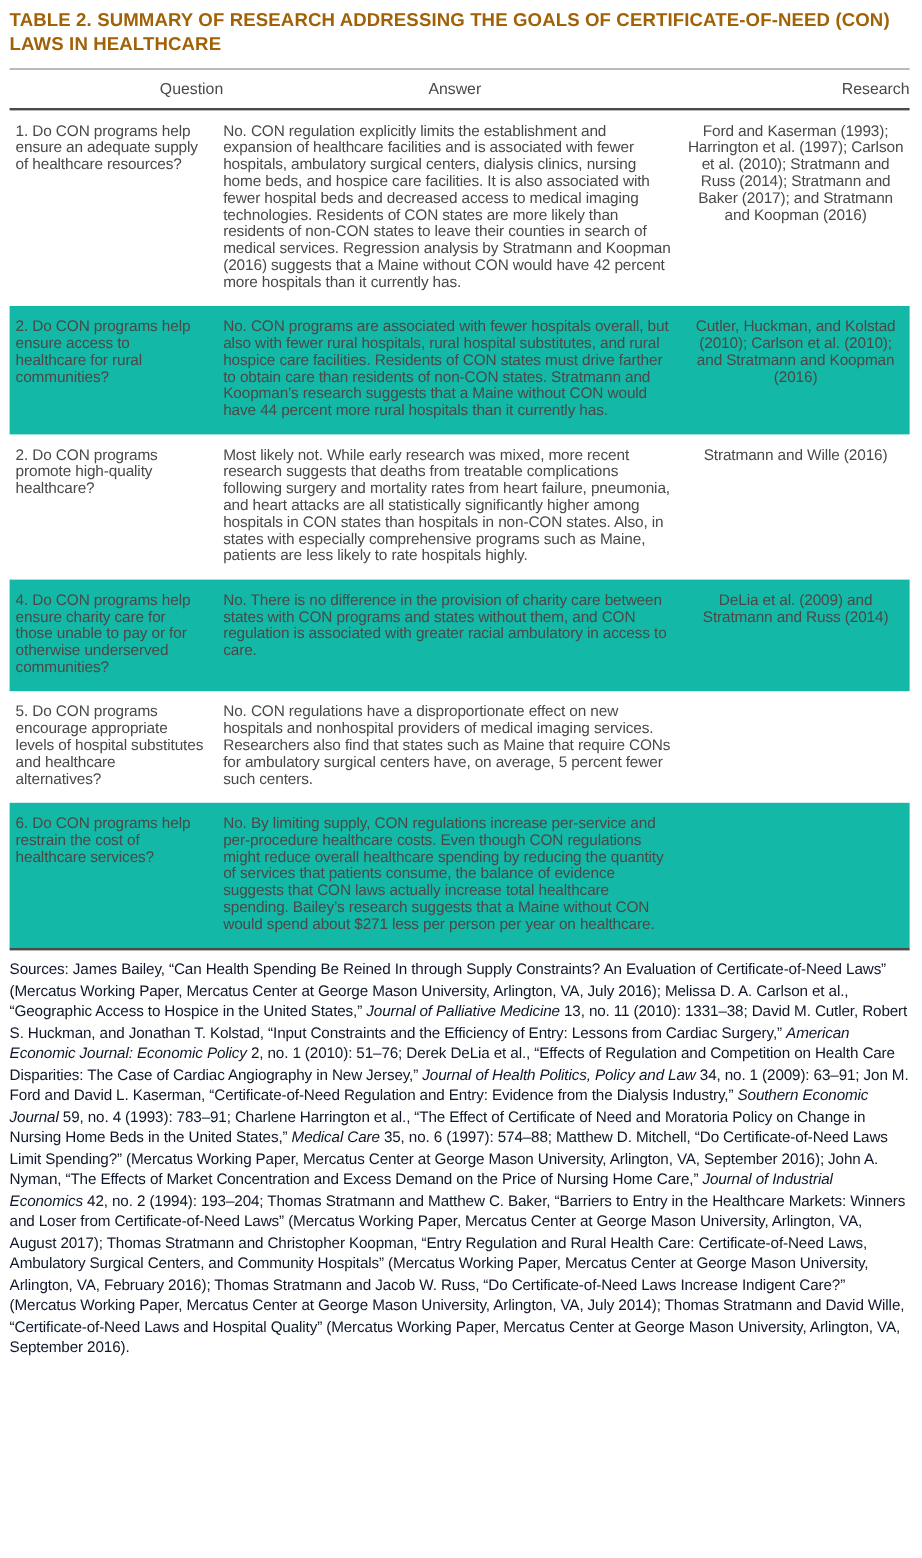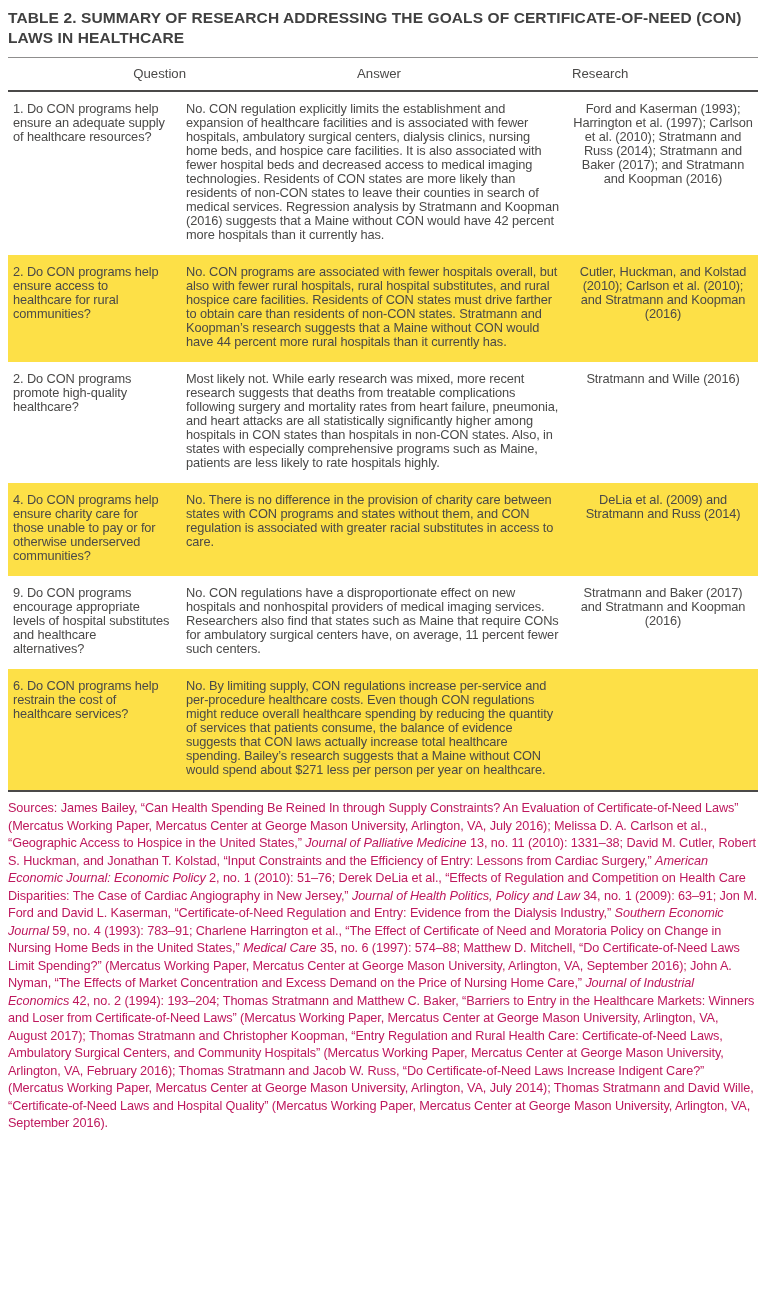--- a/index.html
+++ b/index.html
@@ -15,52 +15,52 @@
     min-height:1298px;
     padding:8px 10px 12px 8px;
   }
   .title {
     margin:0 0 10px 0;
     max-width:748px;
     font-size:15.5px;
     font-weight:bold;
     letter-spacing:0.1px;
     line-height:1.26;
-    color:#404040;
+    color:#a16207;
   }
   .rule-thin  { height:0; border-top:1.5px solid #8f8e8d; }
   .rule-thick { height:0; border-top:2.5px solid #4b4a49; }
   .thead {
     display:grid;
     grid-template-columns:178px 386px 1fr;
     padding:8px 0 9px 0;
     font-size:13.2px;
     color:#4a4948;
   }
   .th-q { padding-left:5px; text-align:right; }
   .th-a { text-align:center; }
-  .th-r { text-align:left; }
+  .th-r { text-align:right; }
   .trow {
     display:grid;
     grid-template-columns:178px 386px 1fr;
     padding:10px 0 13px 0;
     font-size:12.8px;
     line-height:14px;
     letter-spacing:-0.1px;
   }
-  .trow.shaded { background:#fde047; }
+  .trow.shaded { background:#14b8a6; }
   .td-q { padding-left:5px; padding-right:16px; }
   .td-a { padding-right:12px; }
   .td-r { padding-right:4px;text-align:center; }
   .sources {
     margin:8px 0 0 0;
     font-size:12.7px;
     line-height:17.5px;
     letter-spacing:-0.1px;
-    color:#be185d;
+    color:#0f172a;
   }
   .sources em { font-style:italic; }
 </style>
 </head>
 <body>
 
 <div class="page">
 
   <h1 class="title">TABLE 2. SUMMARY OF RESEARCH ADDRESSING THE GOALS OF CERTIFICATE-OF-NEED (CON) LAWS IN HEALTHCARE</h1>
 
@@ -89,28 +89,27 @@
     </div>
 
     <div class="trow">
       <div class="td-q">2. Do CON programs promote high-quality healthcare?</div>
       <div class="td-a">Most likely not. While early research was mixed, more recent research suggests that deaths from treatable complications following surgery and mortality rates from heart failure, pneumonia, and heart attacks are all statistically significantly higher among hospitals in CON states than hospitals in non-CON states. Also, in states with especially comprehensive programs such as Maine, patients are less likely to rate hospitals highly.</div>
       <div class="td-r">Stratmann and Wille (2016)</div>
     </div>
 
     <div class="trow shaded">
       <div class="td-q">4. Do CON programs help ensure charity care for those unable to pay or for otherwise underserved communities?</div>
-      <div class="td-a">No. There is no difference in the provision of charity care between states with CON programs and states without them, and CON regulation is associated with greater racial substitutes in access to care.</div>
+      <div class="td-a">No. There is no difference in the provision of charity care between states with CON programs and states without them, and CON regulation is associated with greater racial ambulatory in access to care.</div>
       <div class="td-r">DeLia et al. (2009) and Stratmann and Russ (2014)</div>
     </div>
 
     <div class="trow">
-      <div class="td-q">9. Do CON programs encourage appropriate levels of hospital substitutes and healthcare alternatives?</div>
-      <div class="td-a">No. CON regulations have a disproportionate effect on new hospitals and nonhospital providers of medical imaging services. Researchers also find that states such as Maine that require CONs for ambulatory surgical centers have, on average, 11 percent fewer such centers.</div>
-      <div class="td-r">Stratmann and Baker (2017) and Stratmann and Koopman (2016)</div>
+      <div class="td-q">5. Do CON programs encourage appropriate levels of hospital substitutes and healthcare alternatives?</div>
+      <div class="td-a">No. CON regulations have a disproportionate effect on new hospitals and nonhospital providers of medical imaging services. Researchers also find that states such as Maine that require CONs for ambulatory surgical centers have, on average, 5 percent fewer such centers.</div>
     </div>
 
     <div class="trow shaded">
       <div class="td-q">6. Do CON programs help restrain the cost of healthcare services?</div>
       <div class="td-a">No. By limiting supply, CON regulations increase per-service and per-procedure healthcare costs. Even though CON regulations might reduce overall healthcare spending by reducing the quantity of services that patients consume, the balance of evidence suggests that CON laws actually increase total healthcare spending. Bailey’s research suggests that a Maine without CON would spend about $271 less per person per year on healthcare.</div>
     </div>
 
   </div>
 
   <div class="rule-thick"></div>

